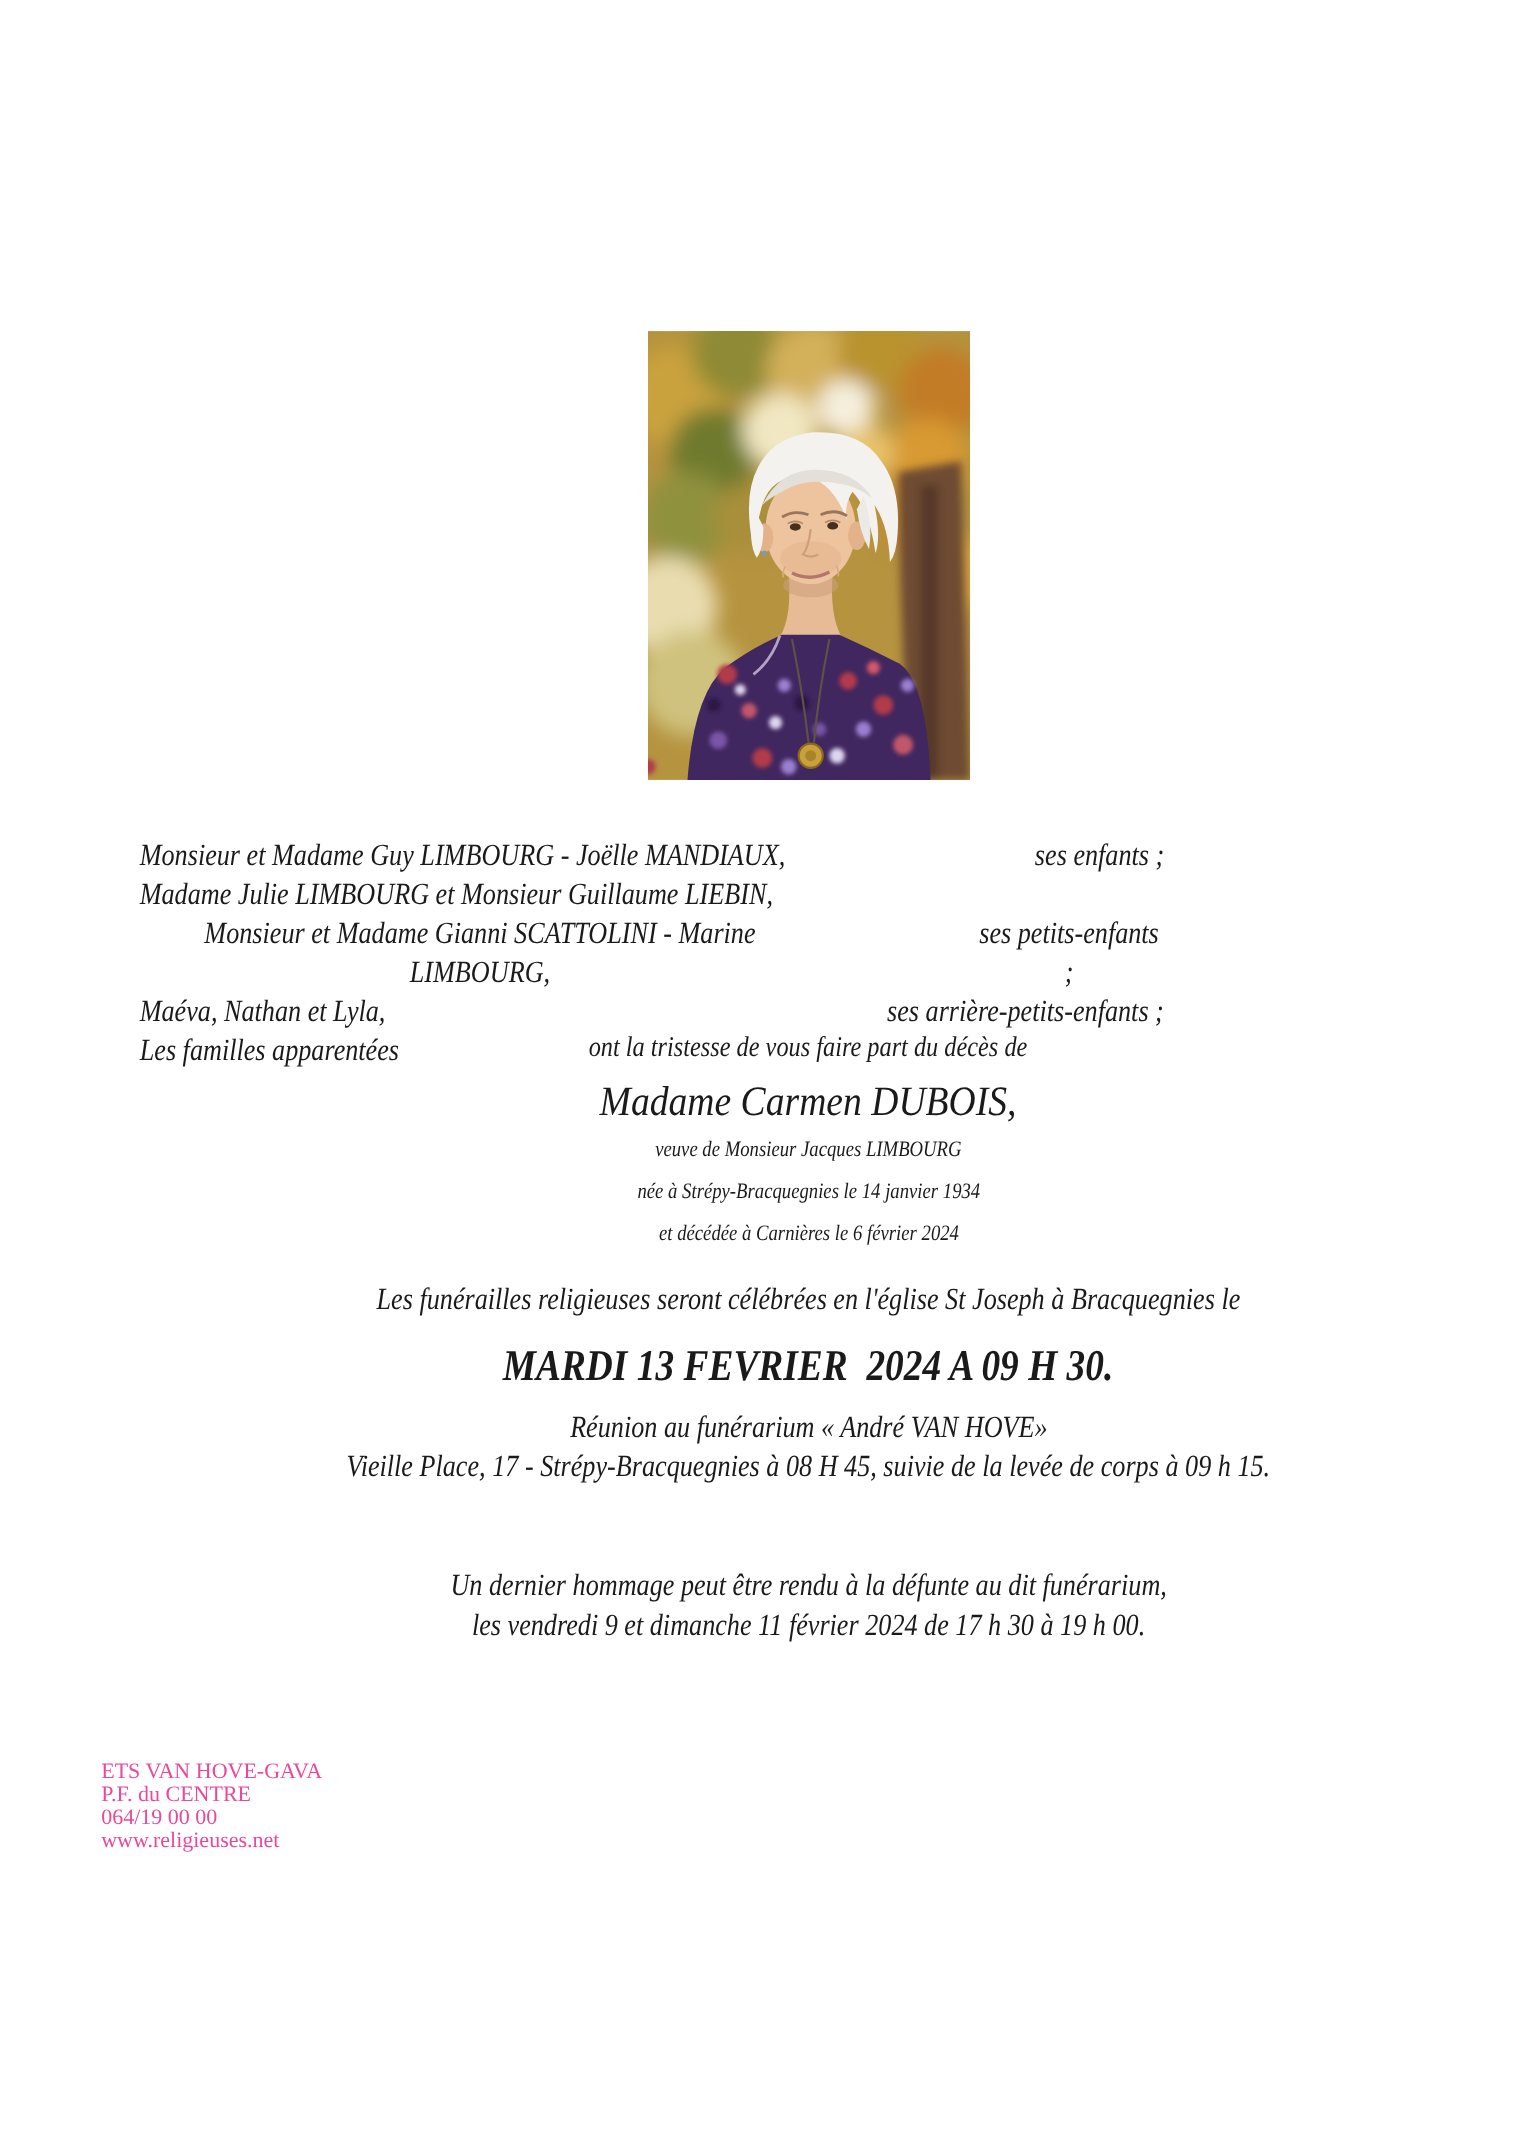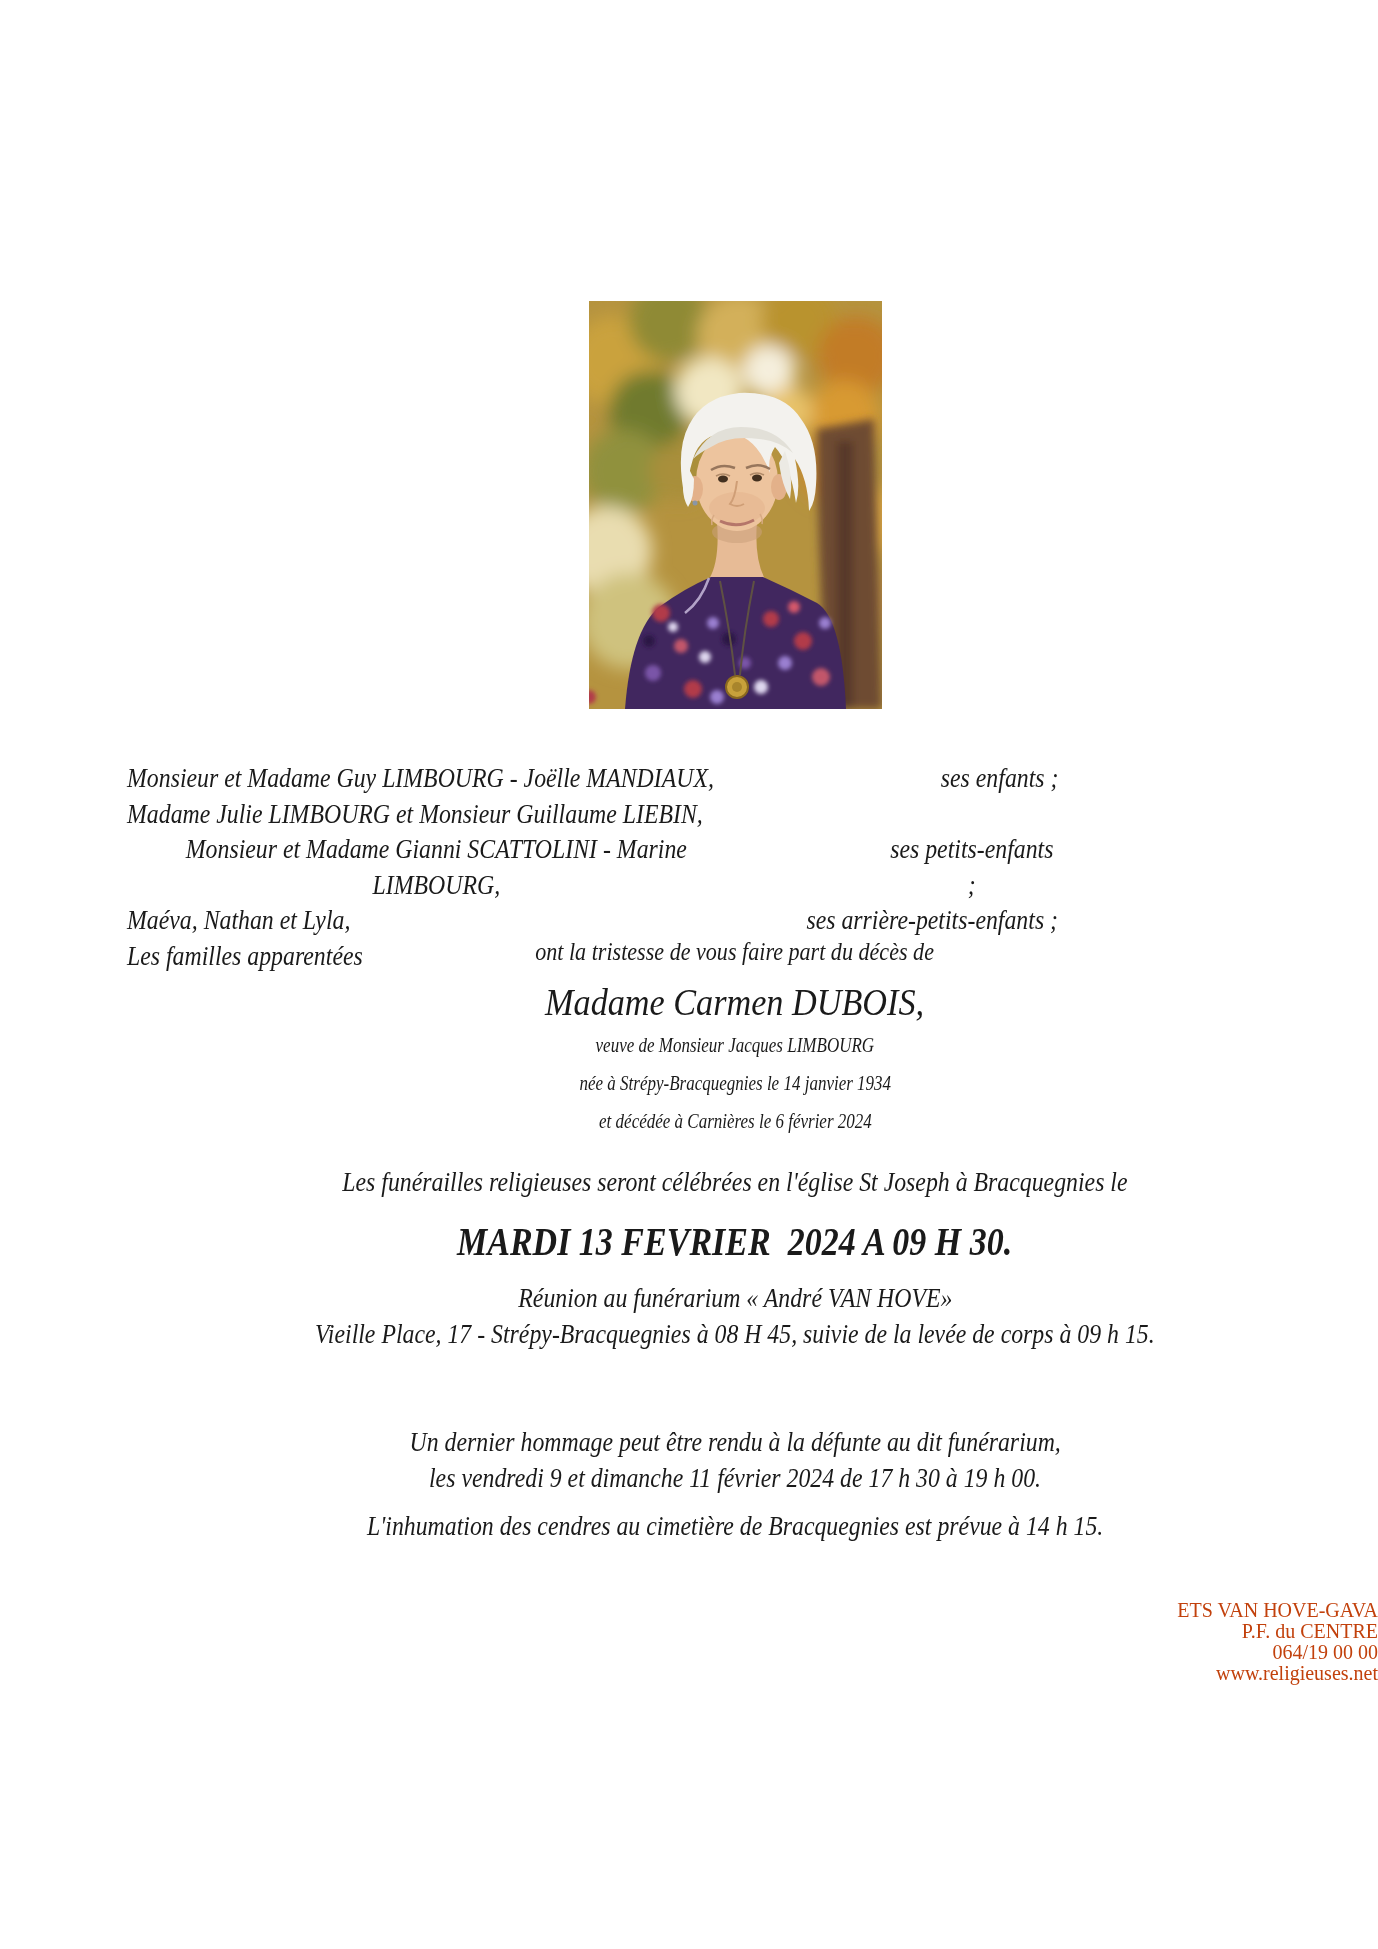--- a/index.html
+++ b/index.html
@@ -55,25 +55,25 @@
   .meeting      { top: 1280px; font-size: 28px; line-height: 36px; }
   .cremation    { top: 1366px; font-size: 28px; line-height: 36px; }
   .tribute      { top: 1424px; font-size: 28px; line-height: 36px; text-align: center; }
   .burial       { top: 1508px; font-size: 28px; line-height: 36px; }
 
   .footer {
     position: absolute;
     left: 92px;
     width: 1286px;
     top: 1600px;
-    text-align: right;
+    text-align: left;
     font-size: 20px;
     line-height: 21px;
     font-style: normal;
-    color: #c2410c;
+    color: #ec4899;
   }
 </style>
 </head>
 <body>
 
 <div class="page">
 
   <div class="photo">
     <svg width="293" height="408" viewBox="0 0 293 408" xmlns="http://www.w3.org/2000/svg">
       <defs>
@@ -223,23 +223,20 @@
     <div><span class="cx">Réunion au funérarium « André VAN HOVE»</span></div>
     <div><span class="cx">Vieille Place, 17 - Strépy-Bracquegnies à 08 H 45, suivie de la levée de corps à 09 h 15.</span></div>
   </div>
 
 
   <div class="centered it tribute">
     <div><span class="cx">Un dernier hommage peut être rendu à la défunte au dit funérarium,</span></div>
     <div><span class="cx">les vendredi 9 et dimanche 11 février 2024 de 17 h 30 à 19 h 00.</span></div>
   </div>
 
-  <div class="centered it burial">
-    <span class="cx">L'inhumation des cendres au cimetière de Bracquegnies est prévue à 14 h 15.</span>
-  </div>
 
   <div class="footer">
     <div>ETS VAN HOVE-GAVA</div>
     <div>P.F. du CENTRE</div>
     <div>064/19 00 00</div>
     <div>www.religieuses.net</div>
   </div>
 
 </div>
 

